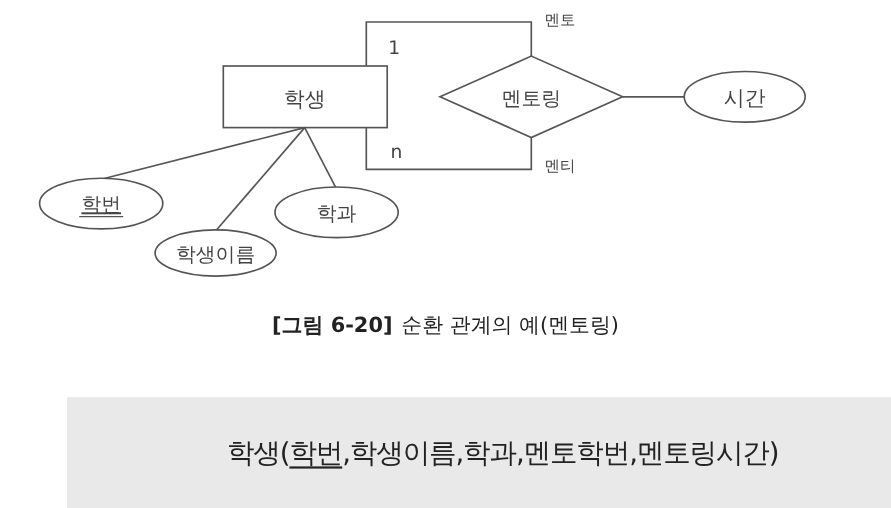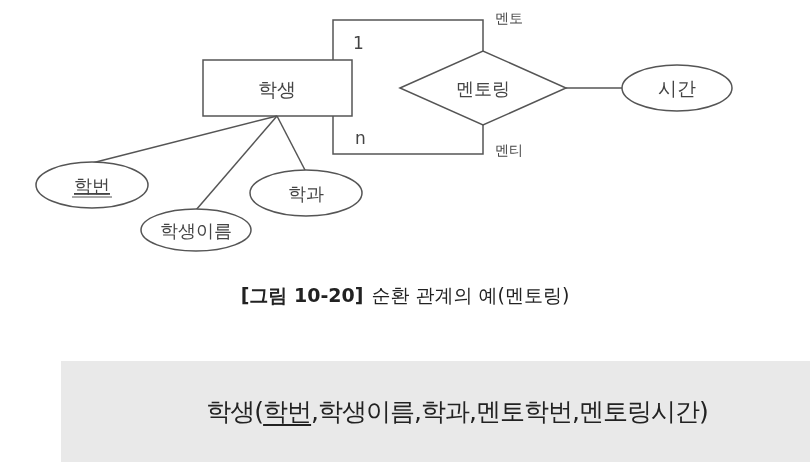--- a/index.html
+++ b/index.html
@@ -51,20 +51,20 @@
   <text x="495" y="23" font-size="14">멘토</text>
   <text x="495" y="155" font-size="14">멘티</text>
 
   <text x="92" y="192" font-size="18" text-anchor="middle" text-decoration="underline">학번</text>
   <line x1="72" y1="197" x2="112" y2="197" stroke="#555" stroke-width="1.2"></line>
   <text x="196" y="237" font-size="18" text-anchor="middle">학생이름</text>
   <text x="306" y="200" font-size="18" text-anchor="middle">학과</text>
 </svg>
 
 <div class="caption">
-  <span class="label">[그림 10-20]</span><span>순환 관계의 예(멘토링)</span>
+  <span class="label">[그림 6-20]</span><span>순환 관계의 예(멘토링)</span>
 </div>
 
 <div class="schema-box">
   <div class="schema">
     <span>학생</span><span>(</span><span class="pk">학번</span><span>,학생이름,학과,멘토학번,멘토링시간</span><span>)</span>
   </div>
 </div>
 
 </body></html>

